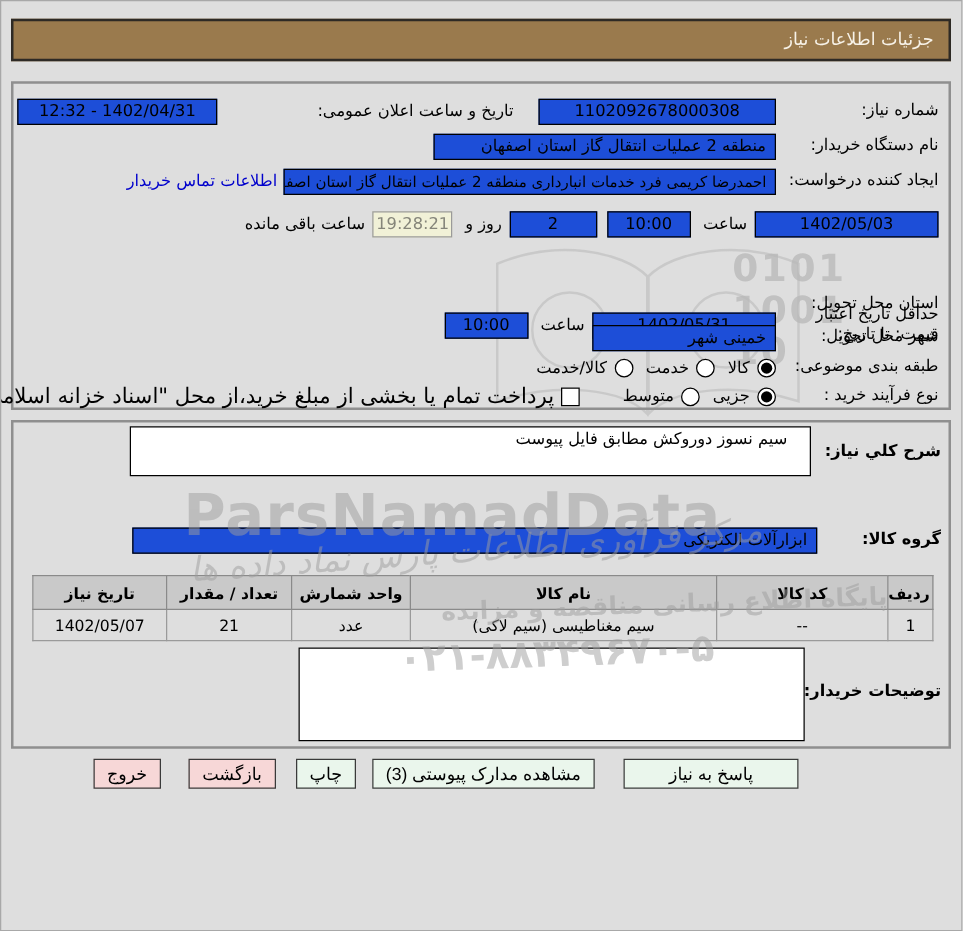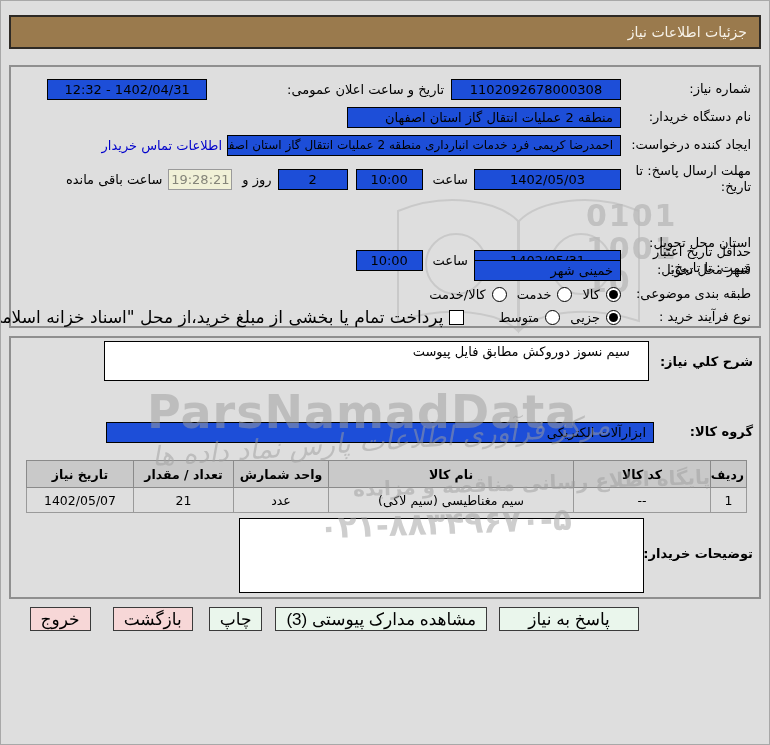--- a/index.html
+++ b/index.html
@@ -38,21 +38,21 @@
   .abs{position:absolute;}
   .tarea{background:#fff;border:1px solid #000;box-sizing:border-box;padding:2px 18px;overflow:hidden;}
   
   table.goods{border-collapse:collapse;table-layout:fixed;width:720px;font-size:12.5px;}
   table.goods th{background:#c9c9c9;border:1px solid #8a8a8a;font-weight:bold;height:26px;padding:0 2px;}
   table.goods td{border:1px solid #9a9a9a;height:24px;text-align:center;padding:0 2px;background:transparent;overflow:hidden;white-space:nowrap;}
   
   .btnrow{position:absolute;top:605px;right:0;left:0;height:26px;display:flex;align-items:center;padding-right:130px;}
   .btn{
     height:24px;border:1px solid #3a3a3a;box-sizing:border-box;display:flex;align-items:center;justify-content:center;
-    padding:0 10px;font-size:17px;cursor:pointer;white-space:nowrap;
+    padding:0 10px;font-size:14px;cursor:pointer;white-space:nowrap;
   }
   .btn.green{background:#eaf6ec;padding-left:10px;}
   .btn.pink{background:#f7d7d7;}
   
   .wm{position:absolute;pointer-events:none;color:#9e9e9e;}
   .wm-back{z-index:0;}
   .wm-front{z-index:5;}
   .wm-digits{left:585px;top:198px;font-size:30px;font-weight:bold;opacity:.45;line-height:1.1;white-space:pre-line;letter-spacing:2px;direction:ltr;}
   .wm-brand{left:146px;top:384px;font-size:46px;font-weight:bold;opacity:.5;letter-spacing:1px;direction:ltr;}
   .wm-callig{left:140px;top:424px;width:480px;font-size:27px;opacity:.5;transform:rotate(-4deg);text-align:center;font-style:italic;}
@@ -78,38 +78,37 @@
   </svg>
 
   <div class="titlebar">
     <span>جزئیات اطلاعات نیاز</span>
   </div>
 
   <div class="panel panel1">
 
     <div class="prow" style="top:10px;">
       <div class="lbl">شماره نیاز:</div>
-      <div class="fld" style="width:170px;">1102092678000308</div>
-      <div class="lbl2" style="margin-right:7px;">تاریخ و ساعت اعلان عمومی:</div>
+      <div class="fld" style="width:190px;">1102092678000308</div>
+      <div class="lbl2" style="margin-right:20px;">تاریخ و ساعت اعلان عمومی:</div>
       <div class="fld" style="width:160px;margin-right:80px;">1402/04/31 - 12:32</div>
     </div>
 
     <div class="prow" style="top:38px;">
       <div class="lbl">نام دستگاه خریدار:</div>
       <div class="fld rstart" style="width:274px;">منطقه 2 عملیات انتقال گاز استان اصفهان</div>
     </div>
 
     <div class="prow" style="top:66px;">
       <div class="lbl">ایجاد کننده درخواست:</div>
       <div class="fld rstart small" style="width:394px;">احمدرضا کریمی فرد خدمات انبارداری منطقه 2 عملیات انتقال گاز استان اصفهان</div>
       <span class="link">اطلاعات تماس خریدار</span>
     </div>
 
     <div class="prow" style="top:94px;height:36px;">
-      <div class="lbl">مهلت ارسال پاسخ: تا تاریخ:</div>
       <div class="fld" style="width:147px;">1402/05/03</div>
       <span class="opt">ساعت</span>
       <div class="fld" style="width:67px;">10:00</div>
       <div class="fld" style="width:70px;margin-right:8px;">2</div>
       <span class="opt">روز و</span>
       <div class="fld countdown" style="width:64px;">19:28:21</div>
       <span class="opt">ساعت باقی مانده</span>
     </div>
 
     <div class="prow" style="top:128px;height:36px;margin-top:47px;">
@@ -194,21 +193,21 @@
 
     <div class="abs bold" style="top:208px;right:6px;">توضیحات خریدار:</div>
     <div class="abs tarea" style="top:180px;right:115px;width:405px;height:75px;">
       <span></span>
     </div>
 
   </div>
 
   <div class="btnrow">
     <button class="btn green" style="min-width:140px;">پاسخ به نیاز</button>
-    <button class="btn green" style="min-width:168px;margin-right:12px;">مشاهده مدارک پیوستی (3)</button>
+    <button class="btn green" style="min-width:168px;margin-right:23px;">مشاهده مدارک پیوستی (3)</button>
     <button class="btn green" style="min-width:46px;margin-right:13px;">چاپ</button>
     <button class="btn pink" style="min-width:44px;margin-right:16px;">بازگشت</button>
     <button class="btn pink" style="min-width:40px;margin-right:22px;">خروج</button>
   </div>
 
   <div class="wm wm-front wm-brand">ParsNamadData</div>
   <div class="wm wm-front wm-callig">مرکز فرآوری اطلاعات پارس نماد داده ها</div>
   <div class="wm wm-front wm-line2">پایگاه اطلاع رسانی مناقصه و مزایده</div>
   <div class="wm wm-front wm-phone">۰۲۱-۸۸۳۴۹۶۷۰-۵</div>
 

